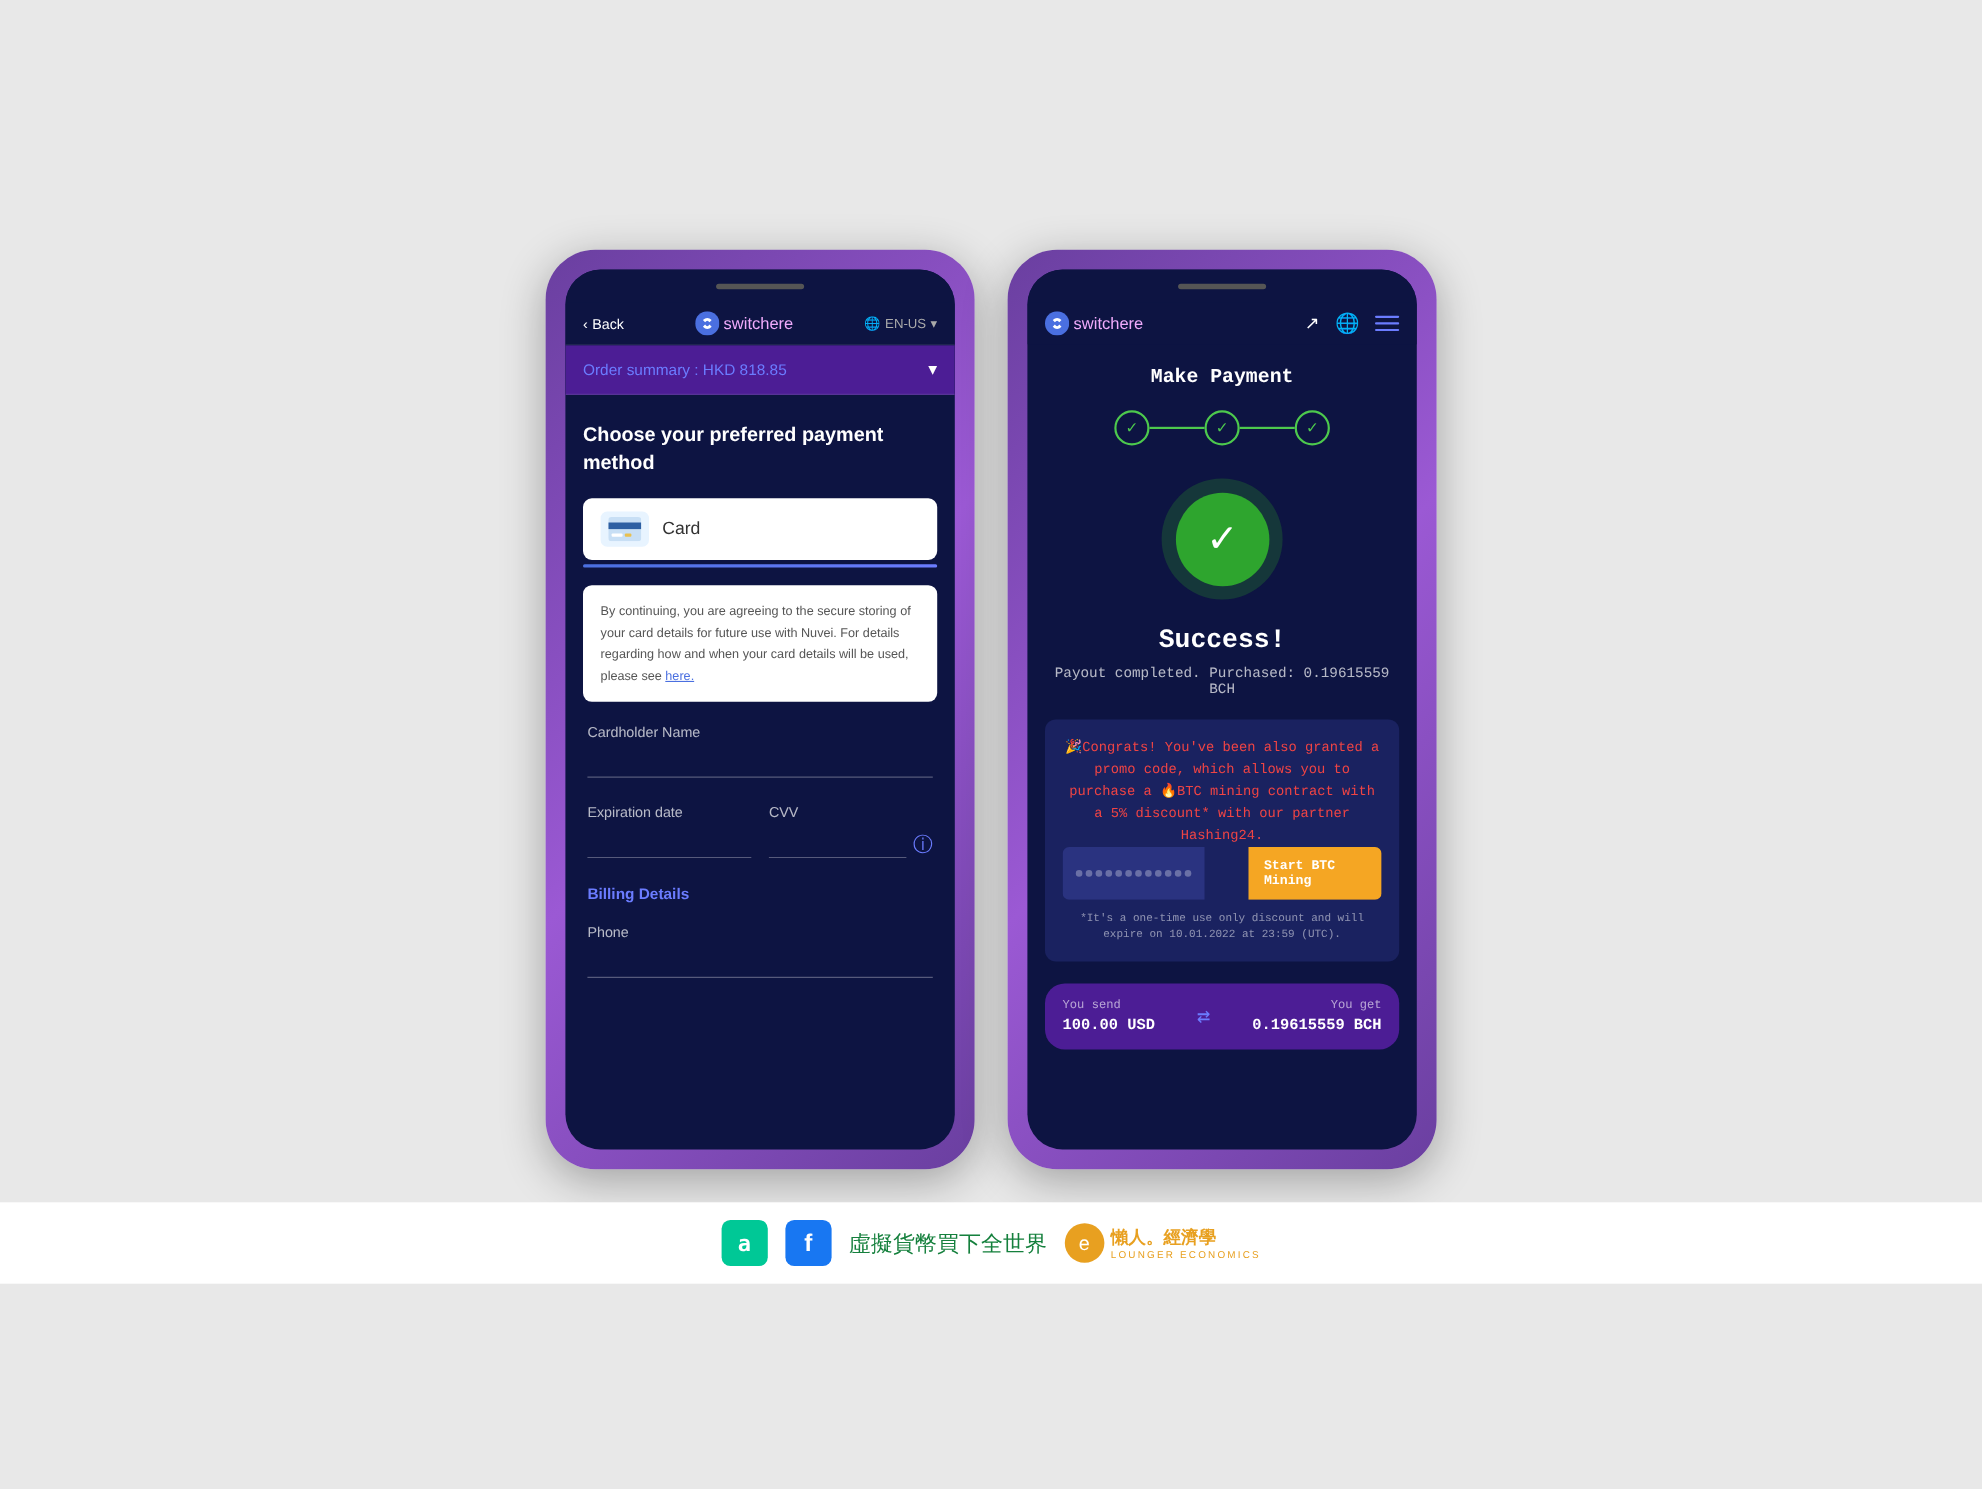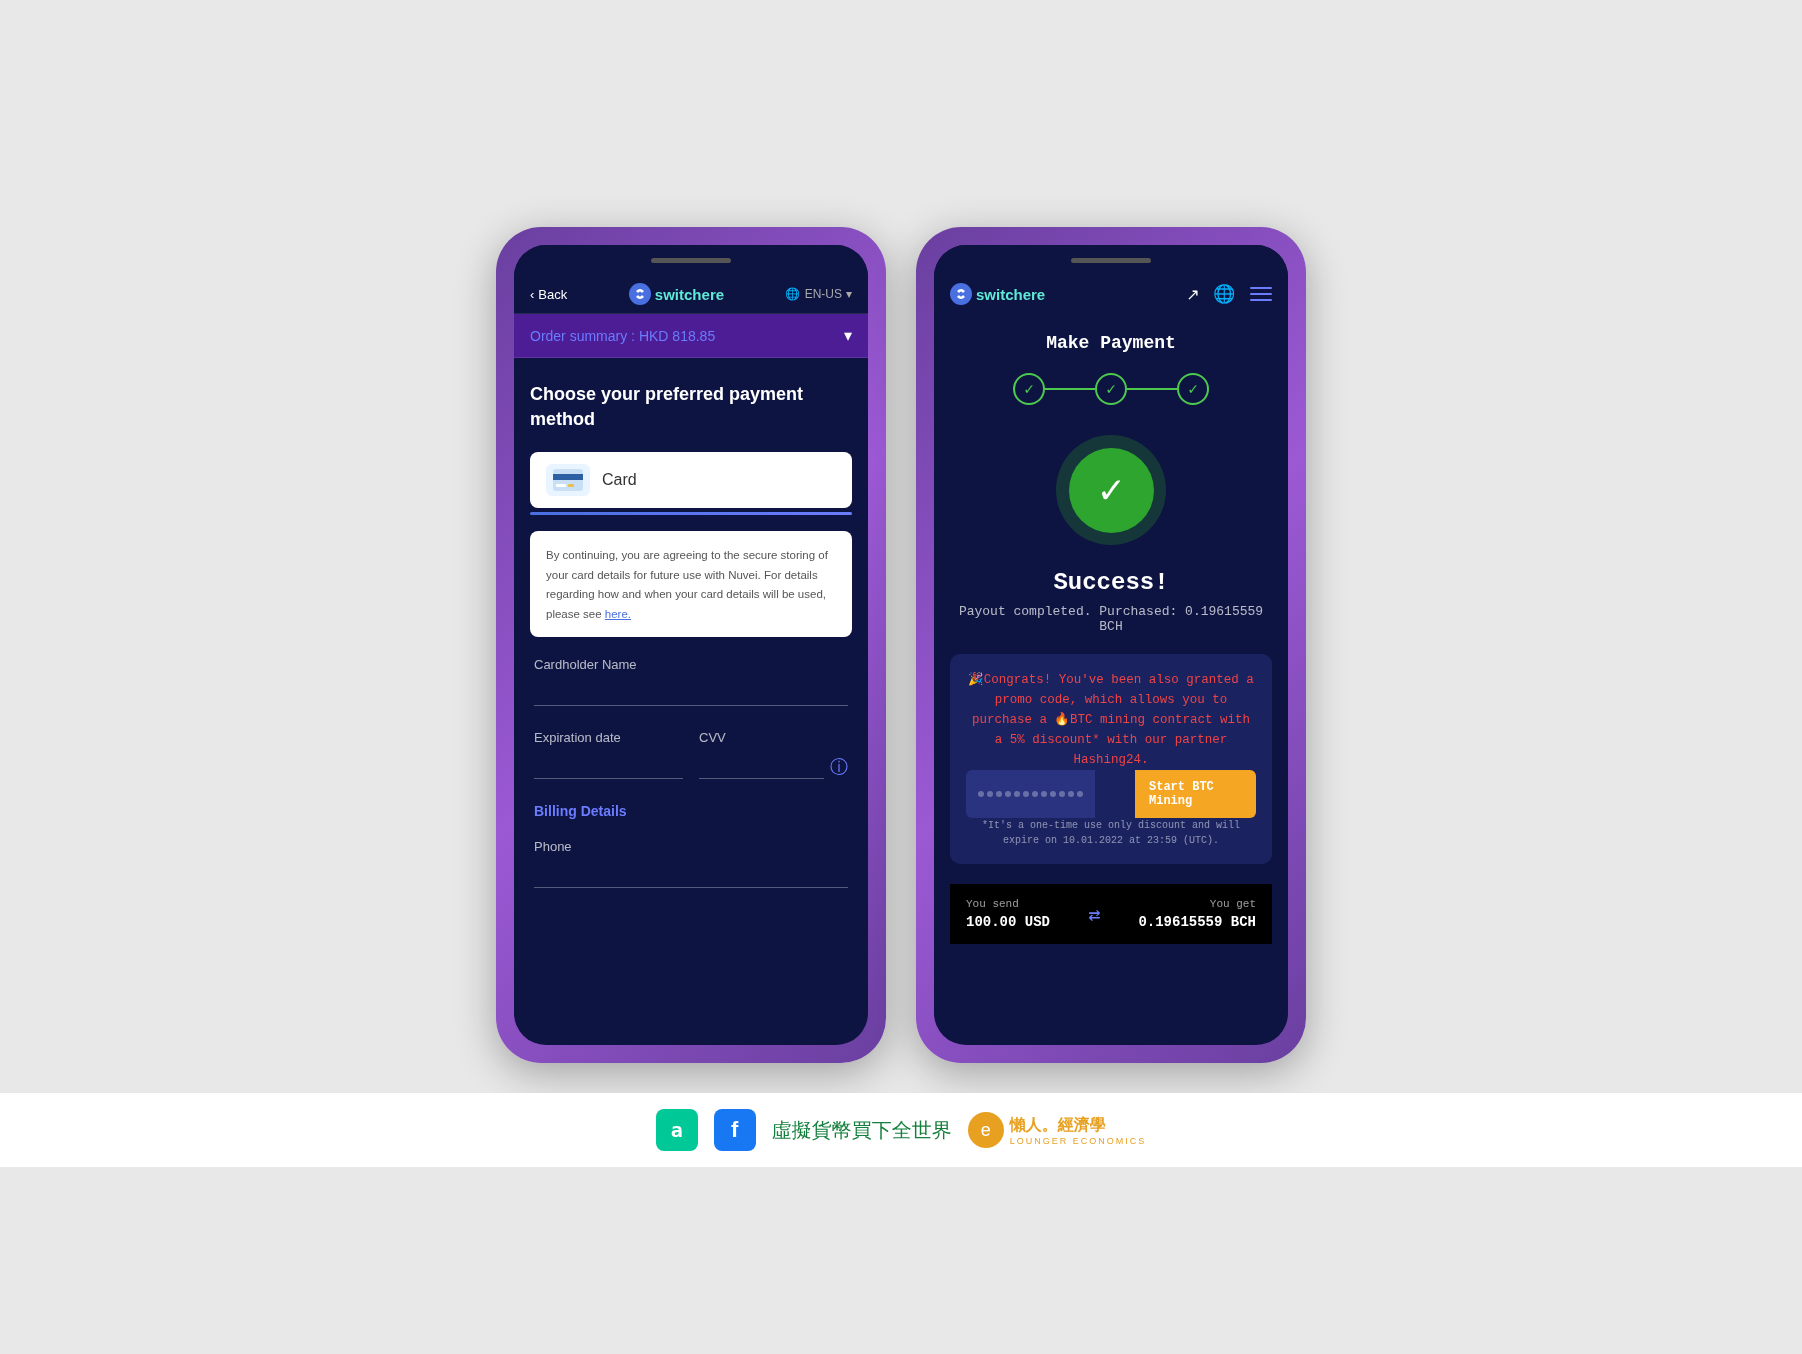--- a/index.html
+++ b/index.html
@@ -78,23 +78,23 @@
       align-items: center;
       gap: 4px;
     }
 
     .logo-icon {
       width: 22px;
       height: 22px;
     }
 
     .logo-text {
-      color: #5eead4;
+      color: #f0abfc;
       font-size: 15px;
-      font-weight: 700;
+      font-weight: 400;
     }
 
     .lang-selector {
       display: flex;
       align-items: center;
       gap: 4px;
       color: #aaa;
       font-size: 12px;
     }
 
@@ -366,20 +366,21 @@
       color: #ef4444;
       font-size: 12.5px;
       text-align: center;
       line-height: 1.6;
     }
 
     .promo-code-row {
       display: flex;
       border-radius: 6px;
       overflow: hidden;
+      margin-bottom: 10px;
       gap: 40px;
     }
 
     .promo-code-input {
       background: #2a3380;
       flex: 1;
       padding: 10px 12px;
       color: rgba(255,255,255,0.5);
       font-size: 11px;
       letter-spacing: 2px;
@@ -411,22 +412,22 @@
     }
 
     .promo-disclaimer {
       color: rgba(255,255,255,0.5);
       font-size: 10px;
       text-align: center;
       line-height: 1.5;
     }
 
     .exchange-summary {
-      background: #000000;
-      border-radius: 0;
+      background: #4c1d95;
+      border-radius: 18px;
       padding: 14px 16px;
       display: flex;
       align-items: center;
       justify-content: space-between;
     }
 
     .exchange-side {
       display: flex;
       flex-direction: column;
       gap: 4px;

